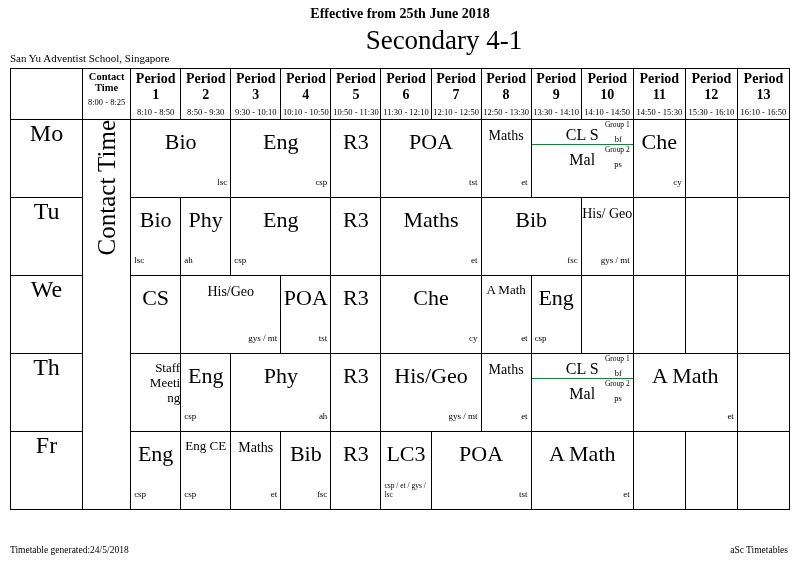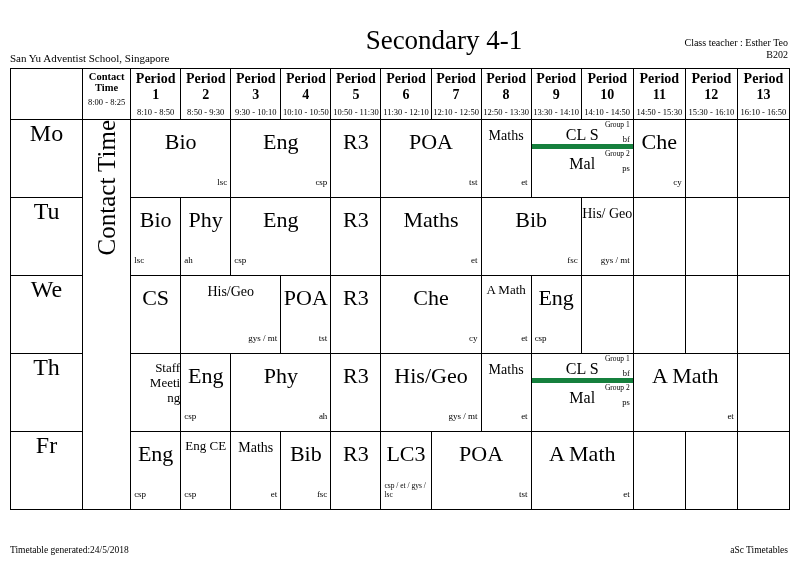--- a/index.html
+++ b/index.html
@@ -153,56 +153,53 @@
     text-align: left;
   }
   .split {
     height: 100%;
     display: flex;
     flex-direction: column;
   }
   .split-half {
     flex: 1;
     position: relative;
-    border-bottom: 5px solid #15803d;
+    border-bottom: 1px solid #15803d;
   }
   .split-half:last-child {
     border-bottom: none;
   }
   .grouplabel {
     position: absolute;
     top: 0px;
     right: 3px;
     font-size: 7.5px;
   }
   .split-subj {
     text-align: center;
     font-size: 16px;
     padding-top: 6px;
     font-family: "Liberation Serif", serif;
   }
   .split-teach {
     position: absolute;
     bottom: 0px;
-    right: 3px;
+    right: 11px;
     font-size: 8.5px;
   }
   .empty { height: 100%; }
 </style>
 </head>
 <body>
 
 <div class="page">
 
+  <div class="effective">Effective from 25th June 2018</div>
   <div class="title">Secondary 4-1</div>
   <div class="school">San Yu Adventist School, Singapore</div>
-  <div class="teacher-block">
-    <div>Class teacher : Esther Teo</div>
-    <div>B202</div>
-  </div>
 
   <table class="tt">
     <colgroup>
       <col style="width:72px">
       <col style="width:48px">
       <col style="width:50px">
       <col style="width:50px">
       <col style="width:50px">
       <col style="width:50px">
       <col style="width:50px">

